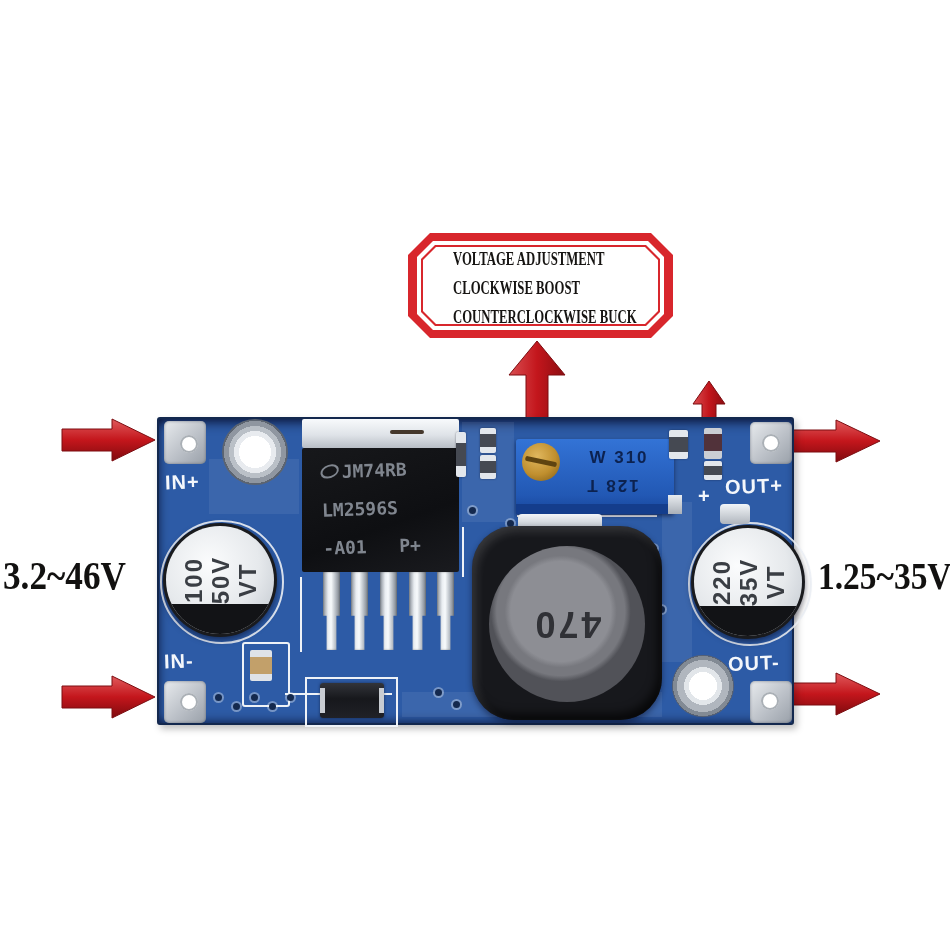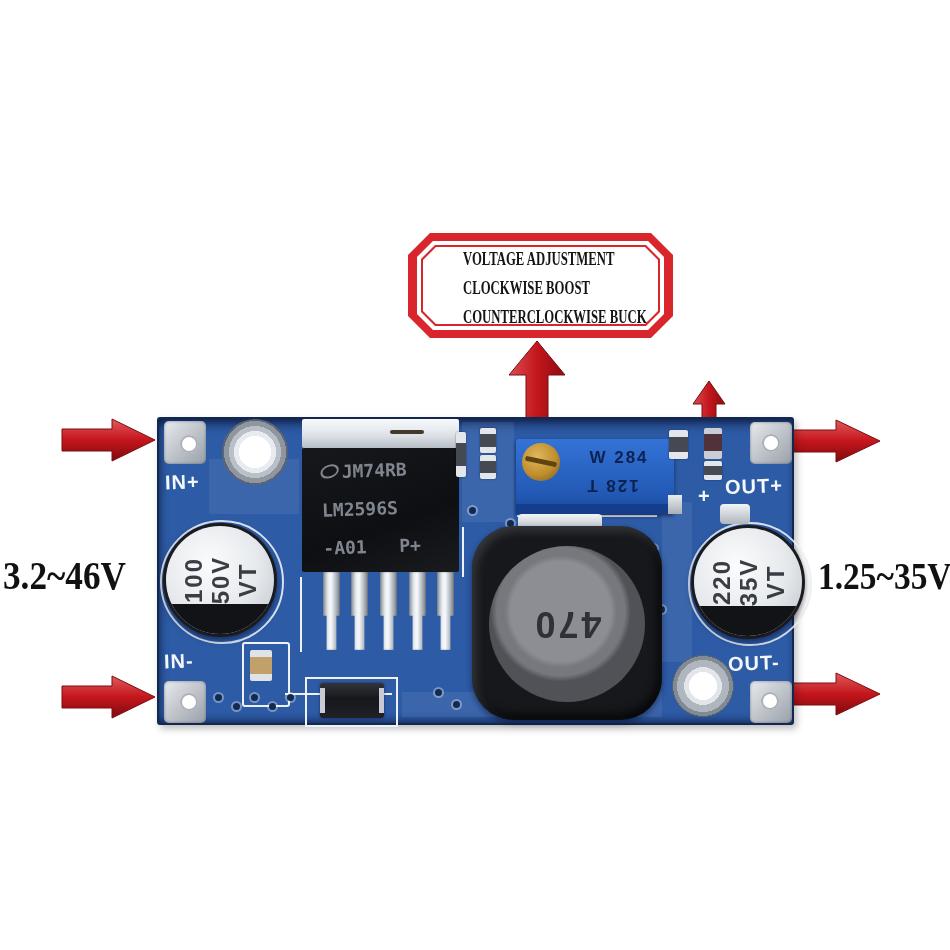--- a/index.html
+++ b/index.html
@@ -48,21 +48,21 @@
     <polygon points="537,341 565,375 548,375 548,425 526,425 526,375 509,375" fill="url(#gv)" stroke="#7c0d11" stroke-width="1"></polygon>
     <polygon points="709,381 725,404 716,404 716,419 702,419 702,404 693,404" fill="url(#gv)" stroke="#7c0d11" stroke-width="1"></polygon>
   </svg>
 
   <div class="abs oct" style="left:408px;top:233px;width:265px;height:105px;--c:22px;background:#d8262c;">
     <div class="abs oct" style="left:9px;top:8px;right:9px;bottom:8px;--c:16px;background:#fff;">
       <div class="abs oct" style="left:4px;top:4px;right:4px;bottom:4px;--c:14px;background:#d8262c;">
         <div class="abs oct" style="left:2px;top:2px;right:2px;bottom:2px;--c:13px;background:#fff;"></div>
       </div>
     </div>
-    <div class="abs" style="left:55px;top:11px;">
+    <div class="abs" style="left:45px;top:11px;">
       <div class="boxtext" style="font-size:19px;line-height:29px;">VOLTAGE ADJUSTMENT</div>
       <div class="boxtext" style="font-size:19px;line-height:29px;">CLOCKWISE BOOST</div>
       <div class="boxtext" style="font-size:19px;line-height:29px;">COUNTERCLOCKWISE BUCK</div>
     </div>
   </div>
 
 
   <div class="abs blacklabel" style="left:3px;top:552px;font-size:40px;transform:scaleX(0.88);transform-origin:left center;">3.2~46V</div>
   <div class="abs blacklabel" style="left:818px;top:554px;font-size:38px;transform:scaleX(0.88);transform-origin:left center;">1.25~35V</div>
 
@@ -131,21 +131,21 @@
     <div class="abs" style="left:161px;top:264px;width:64px;height:35px;background:linear-gradient(180deg,#32343a,#17181c 45%,#202127);border-radius:3px;box-shadow:0 0 3px rgba(0,0,20,.5);">
       <div class="abs" style="left:0;top:5px;width:5px;height:25px;background:#c8ccd2;"></div>
       <div class="abs" style="right:0;top:5px;width:5px;height:25px;background:#c8ccd2;"></div>
     </div>
 
     <div class="abs" style="left:357px;top:20px;width:158px;height:75px;background:linear-gradient(180deg,#3373d6,#2258b4 75%,#17459a);border-radius:3px;box-shadow:0 2px 4px rgba(0,0,25,.5);">
       <div class="abs" style="left:0;bottom:0;width:100%;height:10px;background:#143d8c;"></div>
       <div class="abs" style="left:6px;top:4px;width:38px;height:38px;border-radius:50%;background:radial-gradient(circle at 40% 35%,#e0b75e,#c08f2e 55%,#7d5a16);">
         <div class="abs" style="left:3px;top:16px;width:32px;height:5px;background:#5f4410;transform:rotate(12deg);border-radius:2px;"></div>
       </div>
-      <div class="abs" style="left:48px;top:9px;width:110px;text-align:center;color:#0c2250;font-weight:bold;font-size:17px;letter-spacing:2px;">W 284</div>
+      <div class="abs" style="left:48px;top:9px;width:110px;text-align:center;color:#0c2250;font-weight:bold;font-size:17px;letter-spacing:2px;">W 310</div>
       <div class="abs" style="left:38px;top:36px;width:116px;text-align:center;color:#0c2250;font-weight:bold;font-size:17px;letter-spacing:2px;transform:rotate(180deg);">128 T</div>
       <div class="abs" style="left:152px;top:56px;width:14px;height:19px;background:linear-gradient(180deg,#e8ecf0,#aab0b8);"></div>
     </div>
 
     <div class="abs" style="left:359px;top:95px;width:84px;height:16px;background:linear-gradient(180deg,#f2f5f8,#b9bfc7);border-radius:4px;"></div>
     <div class="abs" style="left:313px;top:107px;width:190px;height:194px;background:#17181c;border-radius:42px;box-shadow:inset 4px 5px 10px rgba(255,255,255,.14), inset -4px -6px 10px rgba(0,0,0,.7), 0 3px 6px rgba(0,0,20,.45);">
       <div class="abs" style="left:17px;top:20px;width:156px;height:156px;border-radius:50%;background:radial-gradient(circle at 46% 42%,#8d8e94 0 50px,#77787e 56px 64px,#515258 70px 78px);">
         <div class="abs" style="left:0;top:0;width:100%;height:100%;display:flex;align-items:center;justify-content:center;transform:rotate(180deg);color:rgba(32,33,38,.85);font-weight:bold;font-size:36px;letter-spacing:3px;">470</div>
       </div>
     </div>

